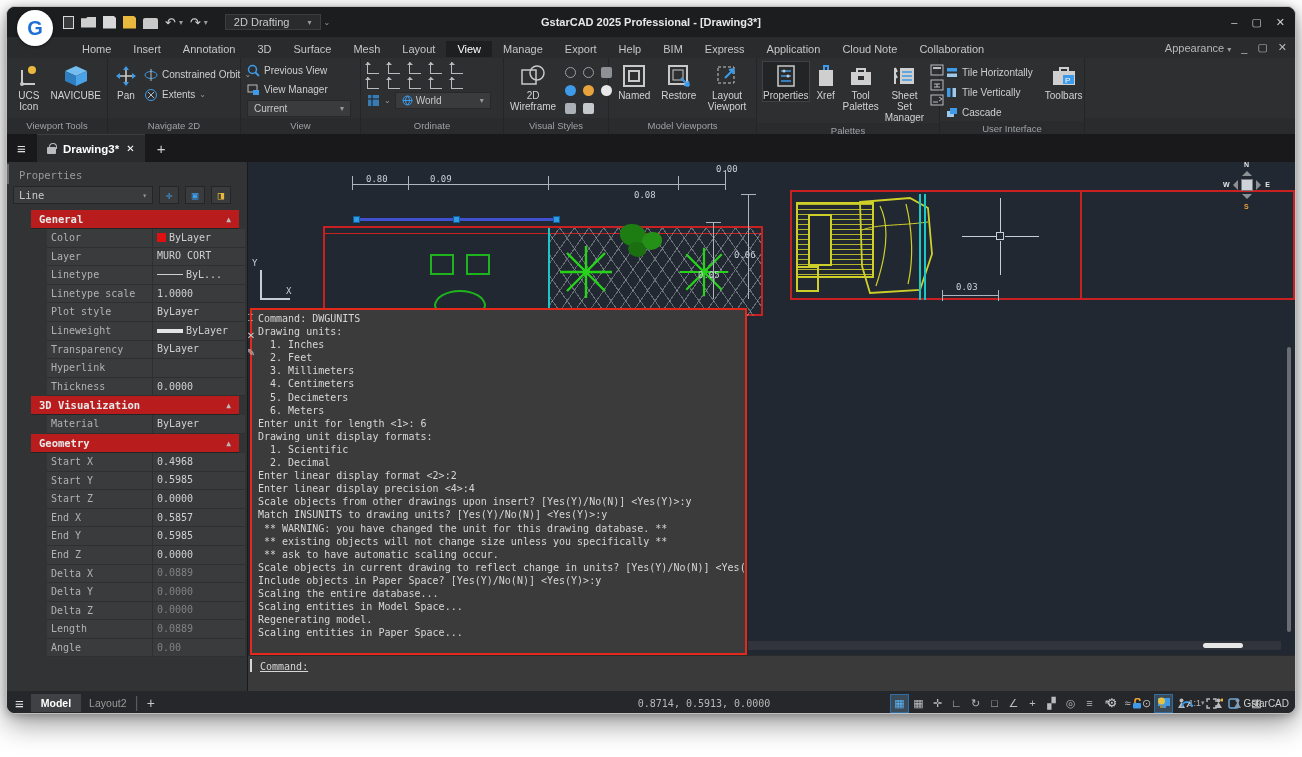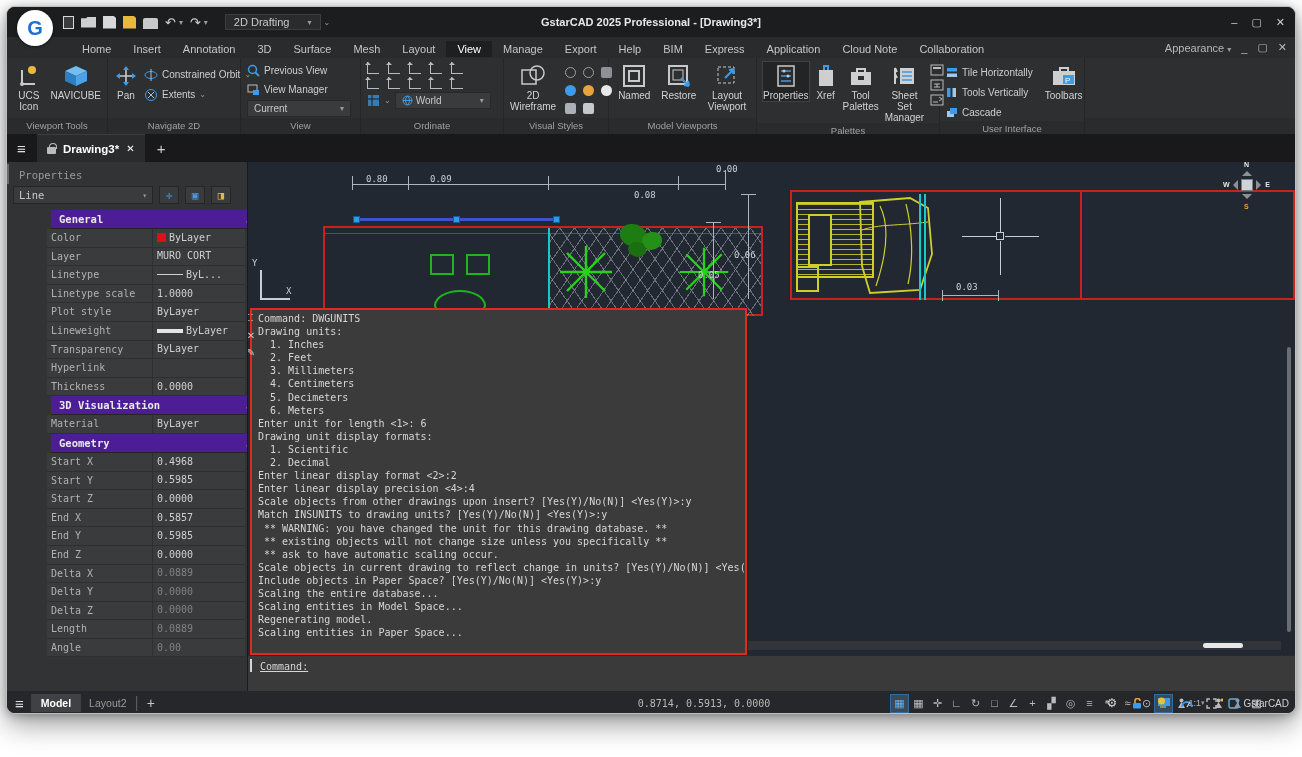--- a/index.html
+++ b/index.html
@@ -49,21 +49,21 @@
   .lock:before{content:"";position:absolute;left:1.5px;top:-4px;width:6px;height:5px;border:1.5px solid #b9bbbe;border-bottom:none;border-radius:4px 4px 0 0;}
   
   .main{position:absolute;left:0;top:155px;width:100%;height:529px;display:flex;}
   
   .props{width:241px;height:100%;background:#323335;position:relative;font-family:"DejaVu Sans Mono",monospace;border-right:1px solid #1a1a1c;}
   .props-title{color:#9a9a9a;font-size:10.5px;padding:5px 0 3px 10px;border-left:2px solid #6a6a6a;margin-top:2px;}
   .selrow{display:flex;align-items:center;gap:6px;padding:2px 6px 4px 6px;}
   .selbox{flex:0 0 140px;background:#3a3b3d;border:1px solid #242527;color:#c9c9c9;font-size:10.5px;height:18px;display:flex;align-items:center;justify-content:space-between;padding:0 5px;}
   .selbtn{width:20px;height:18px;background:#3a3b3d;border:1px solid #242527;color:#3d9be9;font-size:11px;display:flex;align-items:center;justify-content:center;}
   .pgrid{position:absolute;left:0;top:48px;right:0;bottom:0;overflow:hidden;}
-  .psec{margin-left:44px;width:208px;background:#4c1d95;color:#e8e8e8;font-weight:bold;font-size:10.5px;height:19px;line-height:19px;padding-left:8px;position:relative;border-bottom:1px solid #232426;}
+  .psec{margin-left:24px;width:208px;background:#b91c1c;color:#e8e8e8;font-weight:bold;font-size:10.5px;height:19px;line-height:19px;padding-left:8px;position:relative;border-bottom:1px solid #232426;}
   .psec .tri{position:absolute;right:8px;top:0;color:#b9bbbe;font-size:8px;}
   .prow{margin-left:40px;width:198px;height:18.6px;display:flex;background:#3a3b3d;border-bottom:1px solid #2e2f31;font-size:10px;}
   .plabel{flex:0 0 106px;color:#b2b2b2;line-height:18px;padding-left:4px;border-right:1px solid #2e2f31;white-space:nowrap;overflow:hidden;}
   .pvalue{flex:1;color:#d0d0d0;line-height:18px;padding-left:4px;white-space:nowrap;overflow:hidden;display:flex;align-items:center;gap:3px;}
   .prow.dim .pvalue{color:#818181;}
   .swatch{width:9px;height:9px;background:#e01010;display:inline-block;}
   .lineThin{width:26px;border-top:1px solid #d0d0d0;display:inline-block;}
   .lineThick{width:26px;border-top:4px solid #e4e4e4;display:inline-block;}
   
   .canvas{position:relative;flex:1;height:100%;background:#222831;overflow:hidden;}
@@ -376,21 +376,21 @@
                 <rect x="1" y="1" width="10" height="3.5" fill="#3d9be9"></rect>
                 <rect x="1" y="6.5" width="10" height="3.5" fill="#9fc9ec"></rect>
               </svg>
             <span>Tile Horizontally</span>
           </div>
           <div class="smallrow">
             <svg width="12" height="11" viewBox="0 0 12 11">
                 <rect x="1" y="1" width="3.5" height="9" fill="#3d9be9"></rect>
                 <rect x="6.5" y="1" width="3.5" height="9" fill="#9fc9ec"></rect>
               </svg>
-            <span>Tools Vertically</span>
+            <span>Tile Vertically</span>
           </div>
           <div class="smallrow">
             <svg width="12" height="11" viewBox="0 0 12 11">
                 <rect x="1" y="4" width="7" height="6" fill="#9fc9ec"></rect>
                 <rect x="4" y="1" width="7" height="6" fill="#3d9be9"></rect>
               </svg>
             <span>Cascade</span>
           </div>
         </div>
         <div class="bigbtn" style="width:46px;margin-left:6px">

